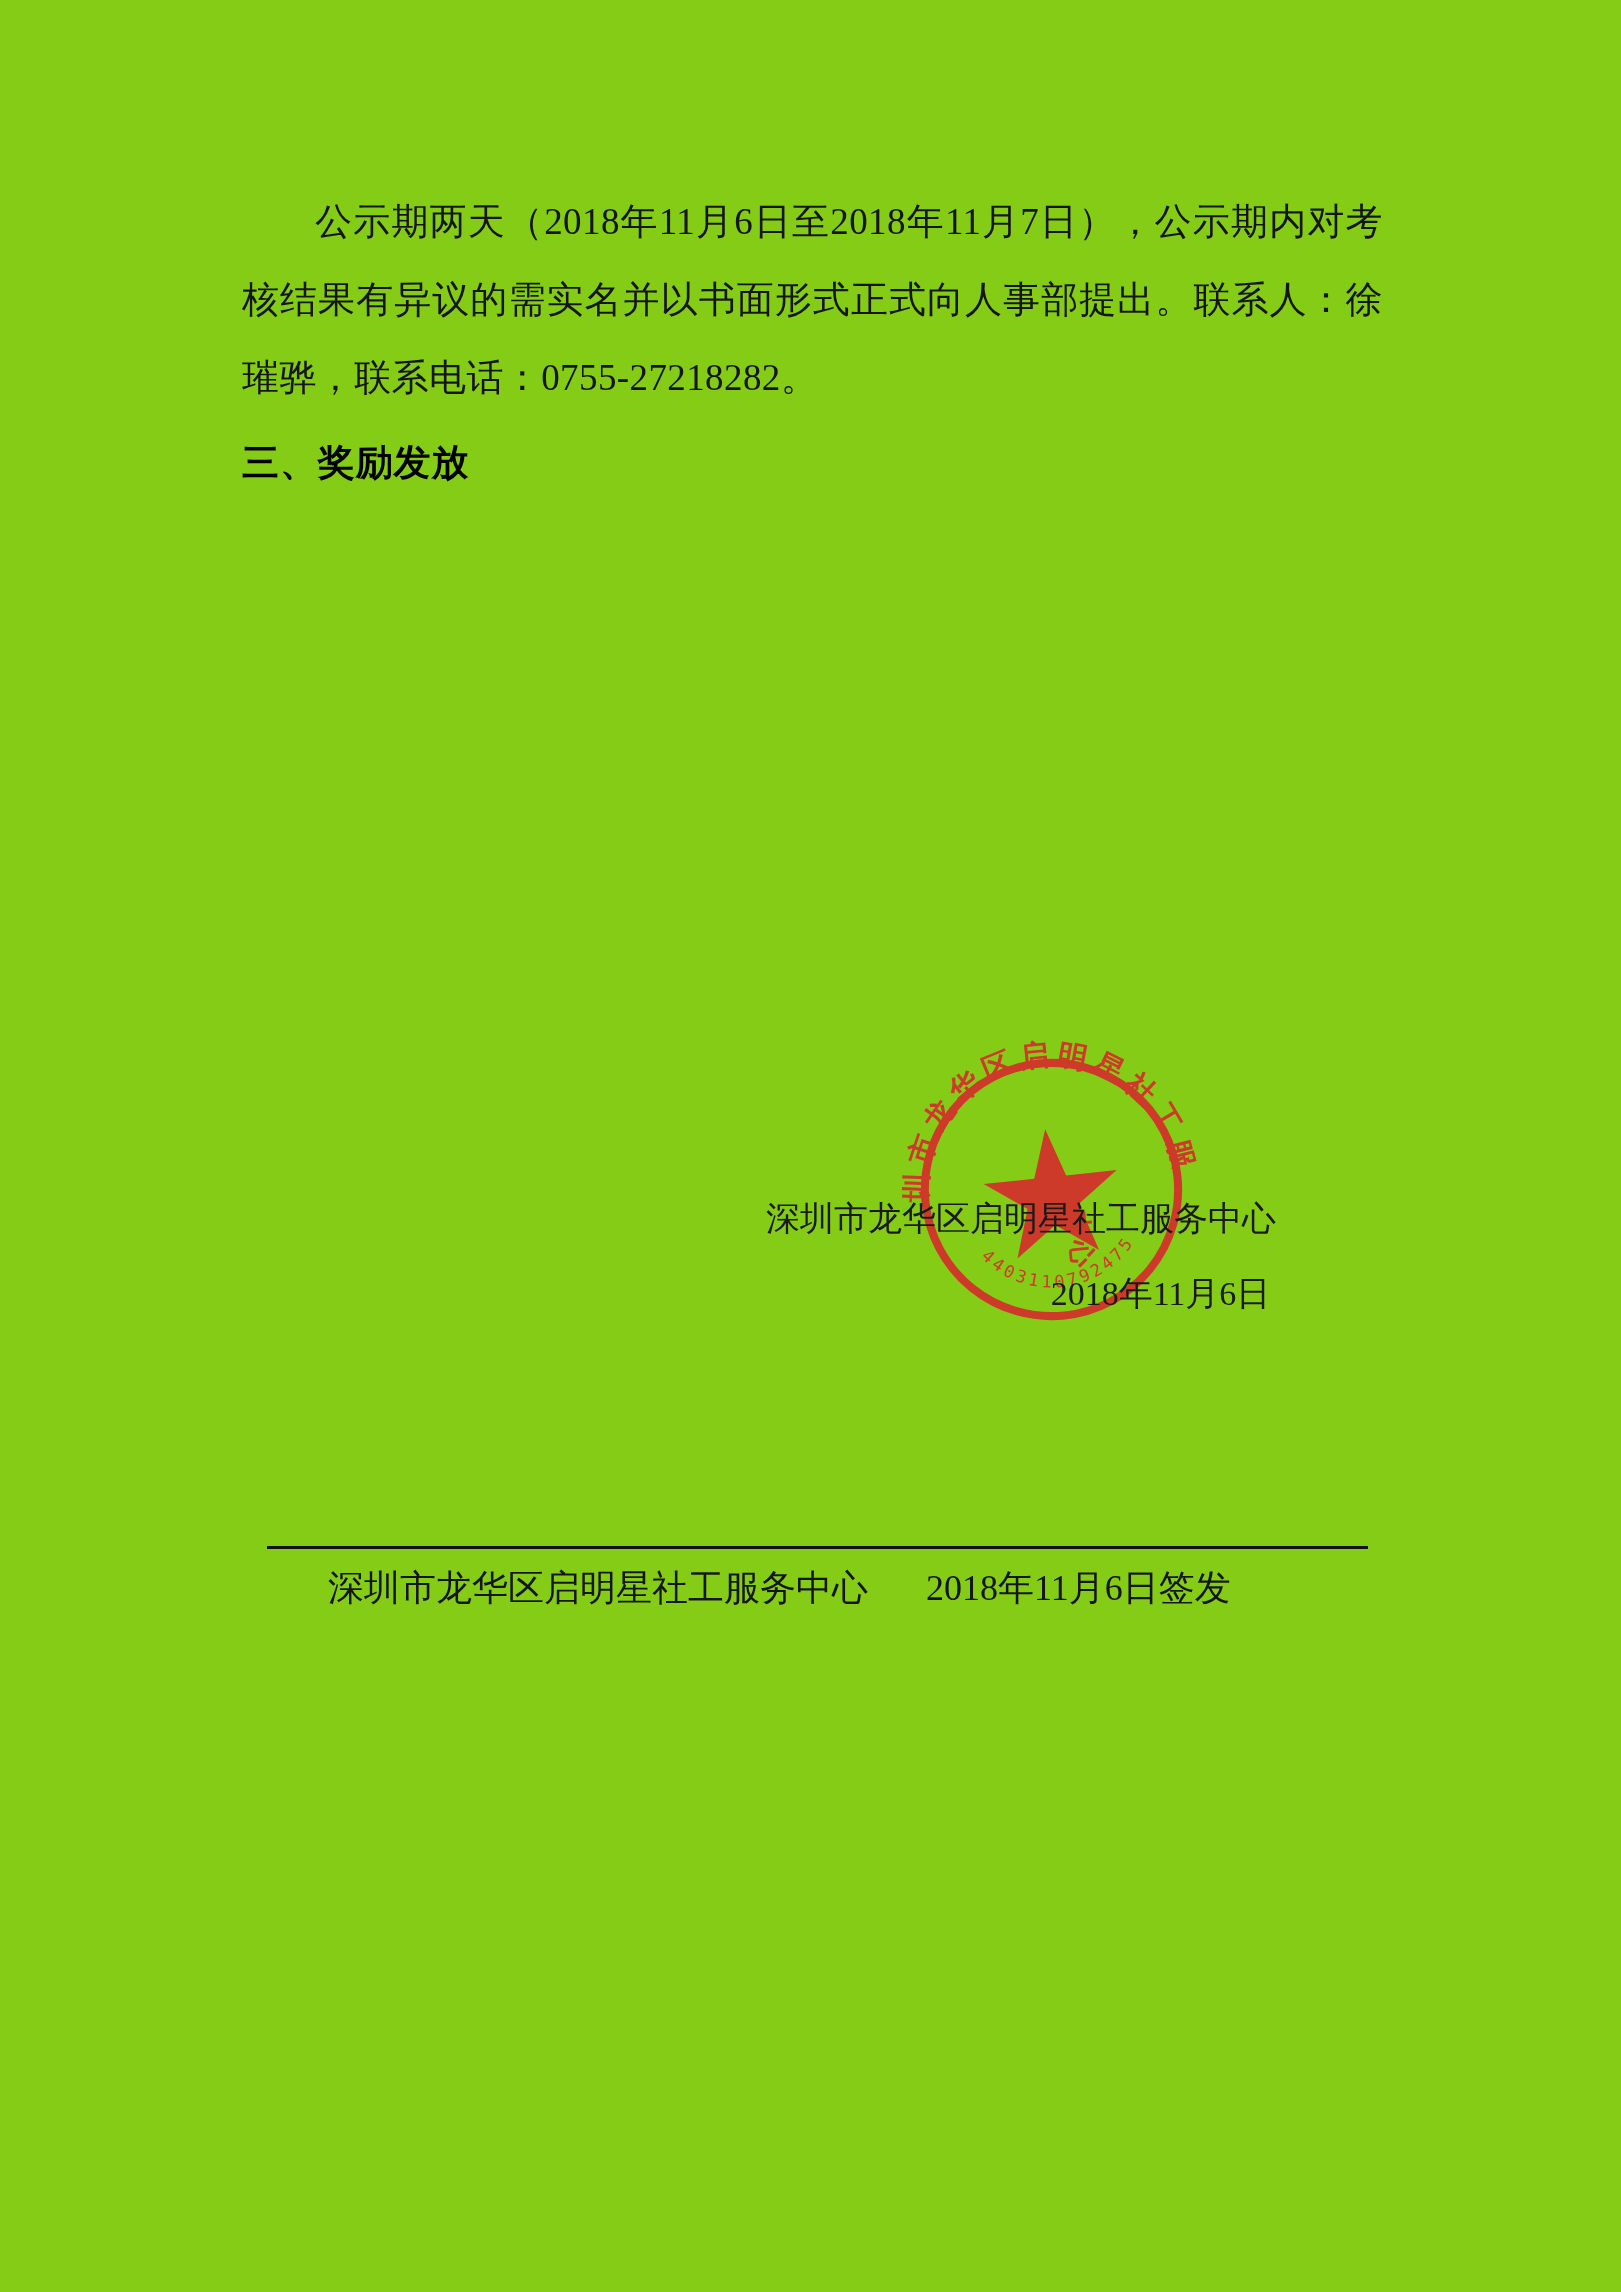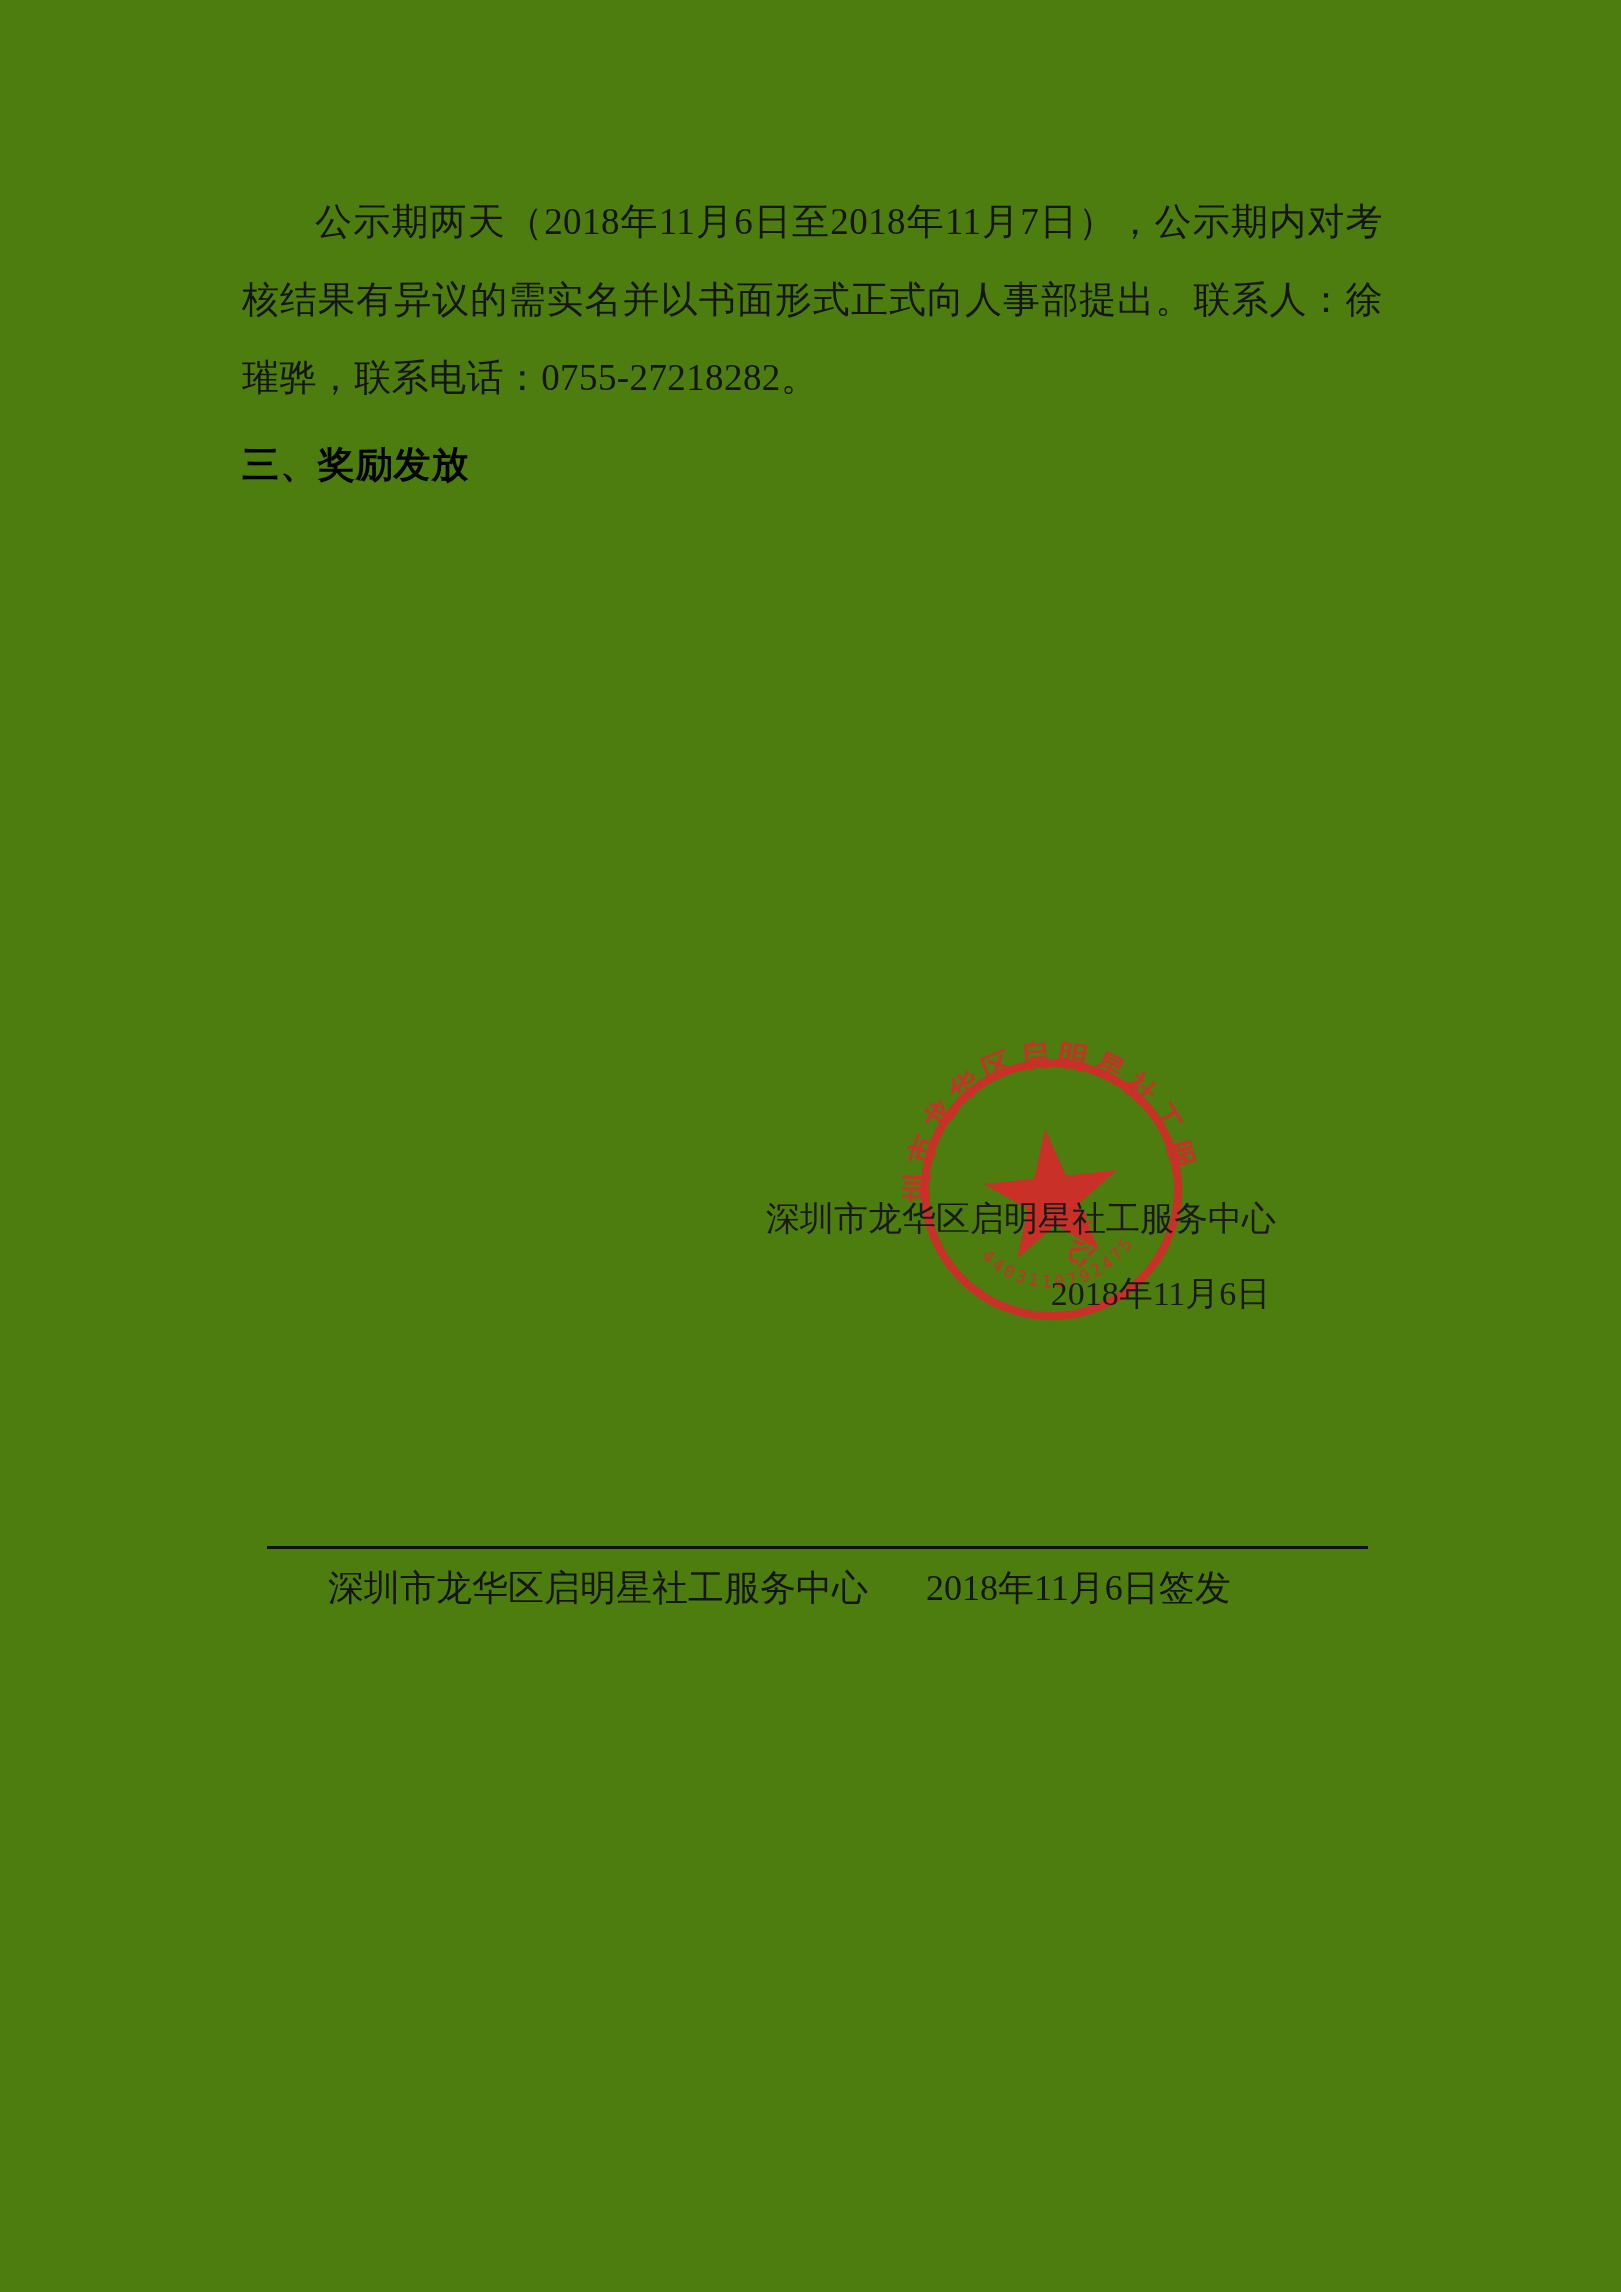--- a/index.html
+++ b/index.html
@@ -11,21 +11,21 @@
     width: 1622px;
     height: 2293px;
     position: relative;
     font-family: "Liberation Serif", "DejaVu Serif", serif;
     color: #1a1a1a;
     overflow: hidden;
   }
   .page {
     position: absolute;
     inset: 0;
-    background: #4d7c0f;
+    background: #84cc16;
   }
   .doc-body {
     position: absolute;
     left: 242px;
     top: 183px;
     width: 1141px;
   }
   p.para {
     margin: 0 0 0 0;
     font-size: 37px;
@@ -36,21 +36,21 @@
     color: #151515;
   }
   p.para.indent {
     text-indent: 73px;
   }
   h2.heading {
     margin: 9px 0 0 0;
     font-size: 37px;
     line-height: 78px;
     font-weight: bold;
-    font-family: Liberation Serif, serif;
+    font-family: Liberation Mono, monospace;
     color: #000;
     letter-spacing: 0.9px;
   }
   .sig-block {
     position: absolute;
     left: 766px;
     top: 1181px;
     width: 624px;
     text-align: left;
     font-size: 34px;

